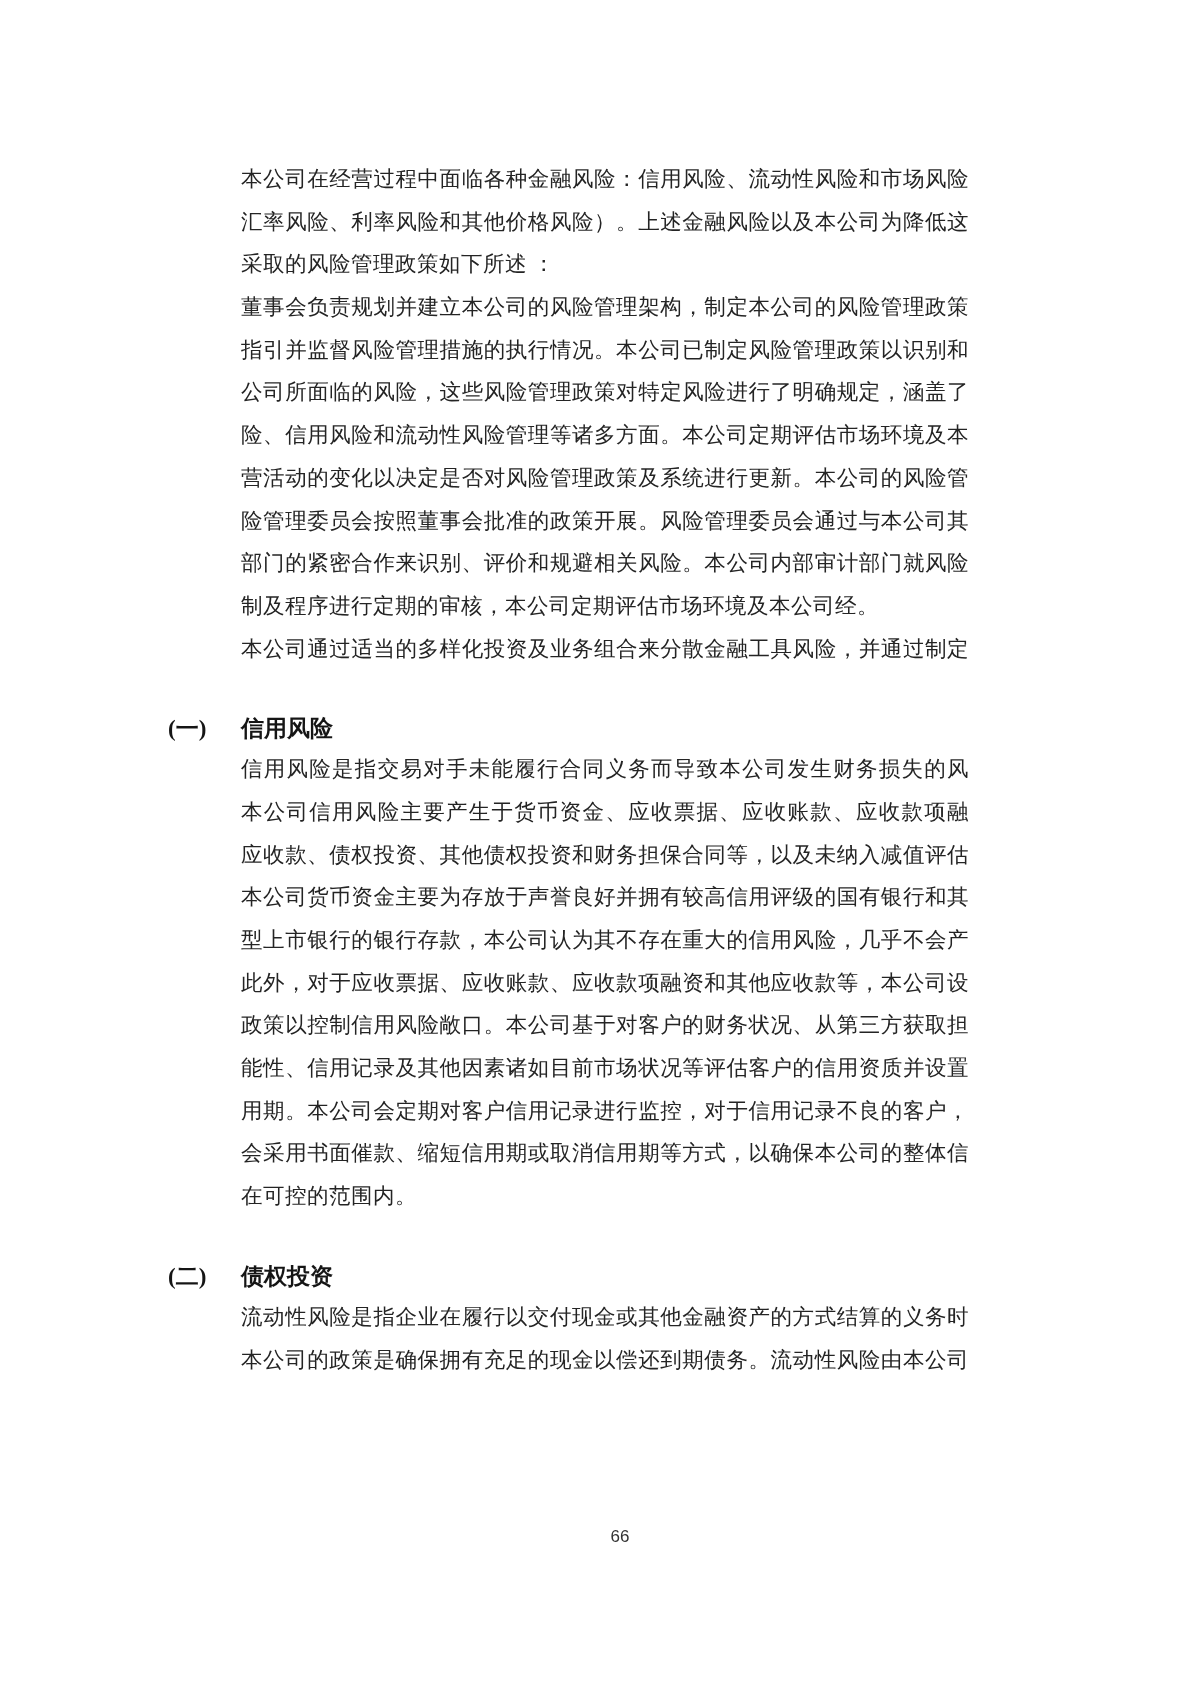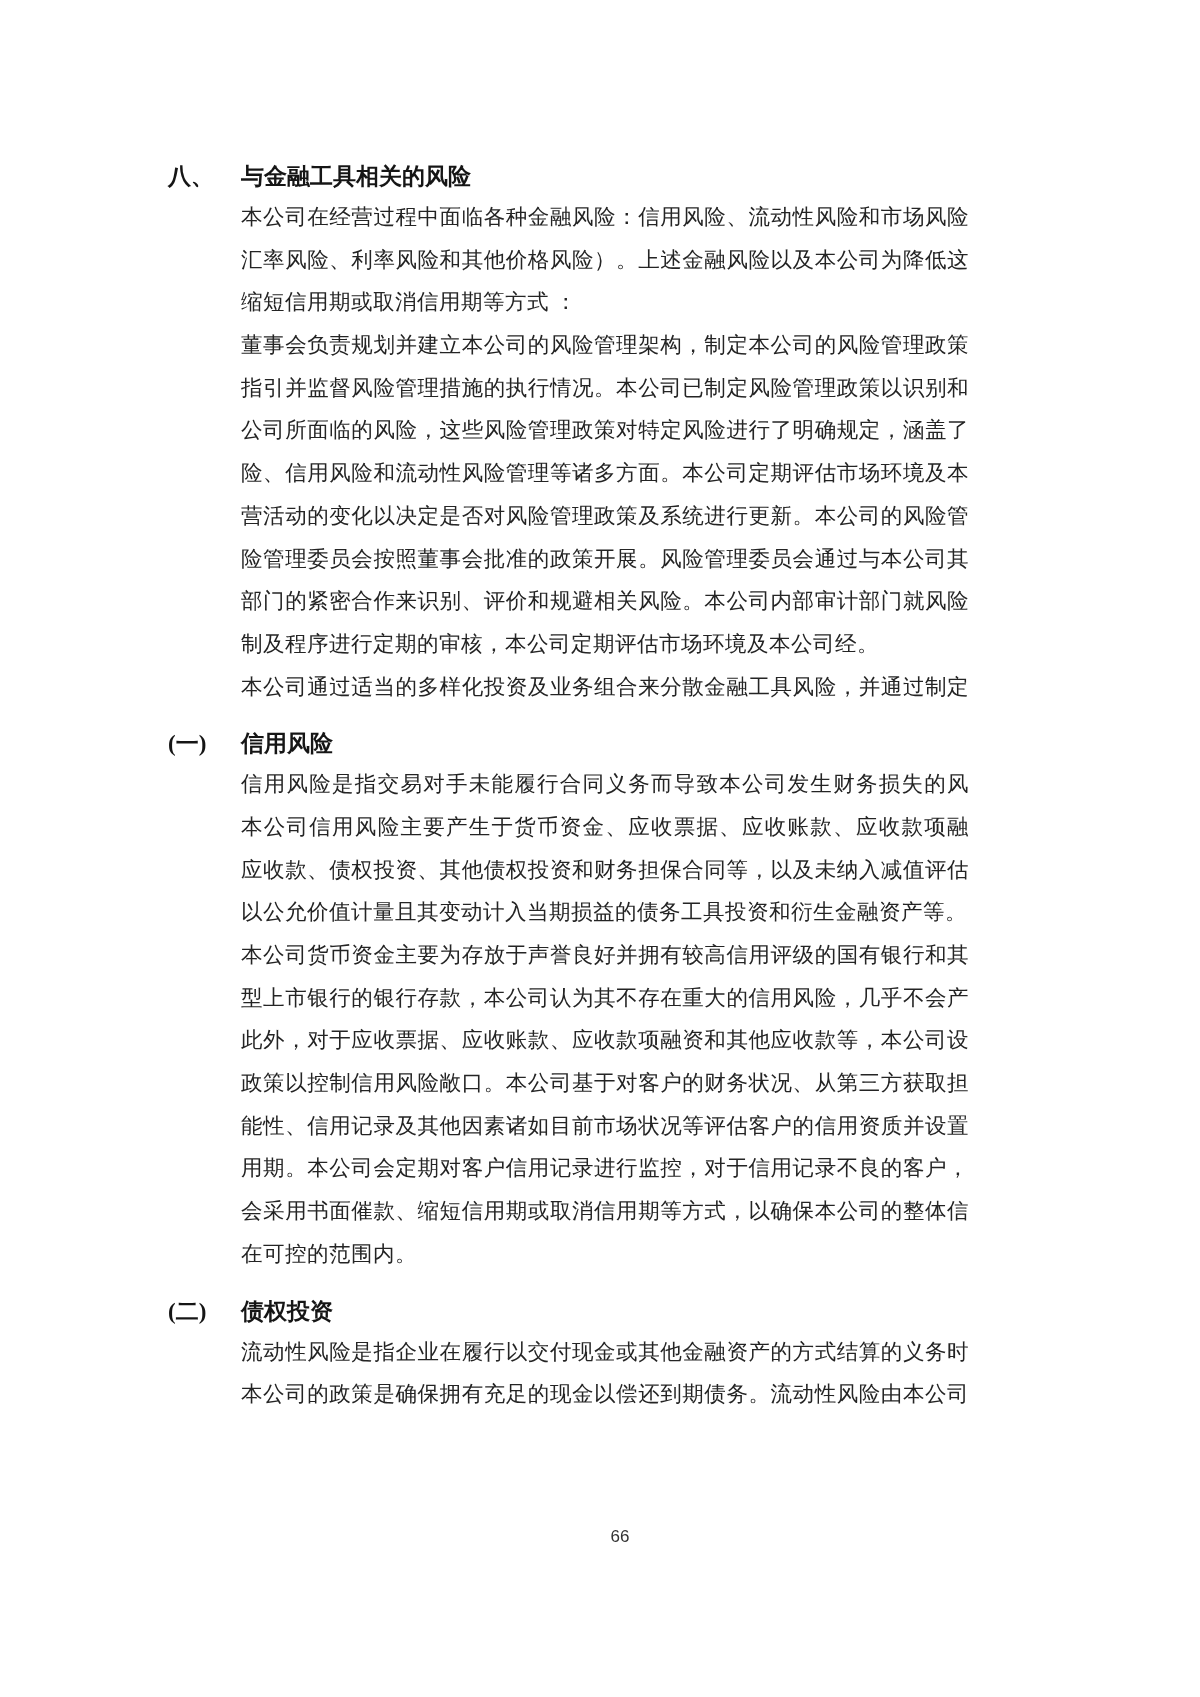--- a/index.html
+++ b/index.html
@@ -16,21 +16,21 @@
     color: #1f1f1f;
     overflow: hidden;
   }
   .content {
     position: absolute;
     left: 168px;
     top: 158px;
     width: 801px;
   }
   .section { margin: 0; }
-  .section + .section { margin-top: 17px; }
+  .section + .section { margin-top: 40px; }
   .heading {
     font-weight: bold;
     font-size: 23px;
     line-height: 38px;
     color: #151515;
     white-space: nowrap;
   }
   .h-num {
     display: inline-block;
     width: 73px;
@@ -66,25 +66,24 @@
     color: #333333;
     transform: translateX(20px);
   }
 </style>
 </head>
 <body>
 
 <div class="page">
   <div class="content" id="content">
       <div class="section">
-        <div class="heading"><span class="h-num">八、</span><span class="h-title">与金融工具相关的风险</span></div>
         <div class="para">
           <div class="line">本公司在经营过程中面临各种金融风险：信用风险、流动性风险和市场风险（包括</div>
           <div class="line">汇率风险、利率风险和其他价格风险）。上述金融风险以及本公司为降低这些风险所</div>
-          <div class="line last">缩短信用期或取消信用期等方式 ：</div>
+          <div class="line last">采取的风险管理政策如下所述 ：</div>
         </div>
         <div class="para">
           <div class="line">董事会负责规划并建立本公司的风险管理架构，制定本公司的风险管理政策和相关</div>
           <div class="line">指引并监督风险管理措施的执行情况。本公司已制定风险管理政策以识别和分析本</div>
           <div class="line">公司所面临的风险，这些风险管理政策对特定风险进行了明确规定，涵盖了市场风</div>
           <div class="line">险、信用风险和流动性风险管理等诸多方面。本公司定期评估市场环境及本公司经</div>
           <div class="line">营活动的变化以决定是否对风险管理政策及系统进行更新。本公司的风险管理由风</div>
           <div class="line">险管理委员会按照董事会批准的政策开展。风险管理委员会通过与本公司其他业务</div>
           <div class="line">部门的紧密合作来识别、评价和规避相关风险。本公司内部审计部门就风险管理控</div>
           <div class="line last">制及程序进行定期的审核，本公司定期评估市场环境及本公司经。</div>
@@ -94,21 +93,20 @@
         </div>
       </div>
       <div class="section">
         <div class="heading"><span class="h-num">(一)</span><span class="h-title">信用风险</span></div>
         <div class="para">
           <div class="line last">信用风险是指交易对手未能履行合同义务而导致本公司发生财务损失的风险。</div>
         </div>
         <div class="para">
           <div class="line">本公司信用风险主要产生于货币资金、应收票据、应收账款、应收款项融资、其他</div>
           <div class="line">应收款、债权投资、其他债权投资和财务担保合同等，以及未纳入减值评估范围的</div>
-          <div class="line last">以公允价值计量且其变动计入当期损益的债务工具投资和衍生金融资产等。</div>
         </div>
         <div class="para">
           <div class="line">本公司货币资金主要为存放于声誉良好并拥有较高信用评级的国有银行和其他大中</div>
           <div class="line">型上市银行的银行存款，本公司认为其不存在重大的信用风险，几乎不会产生因银</div>
         </div>
         <div class="para">
           <div class="line">此外，对于应收票据、应收账款、应收款项融资和其他应收款等，本公司设定相关</div>
           <div class="line">政策以控制信用风险敞口。本公司基于对客户的财务状况、从第三方获取担保的可</div>
           <div class="line">能性、信用记录及其他因素诸如目前市场状况等评估客户的信用资质并设置相应信</div>
           <div class="line">用期。本公司会定期对客户信用记录进行监控，对于信用记录不良的客户，本公司</div>

